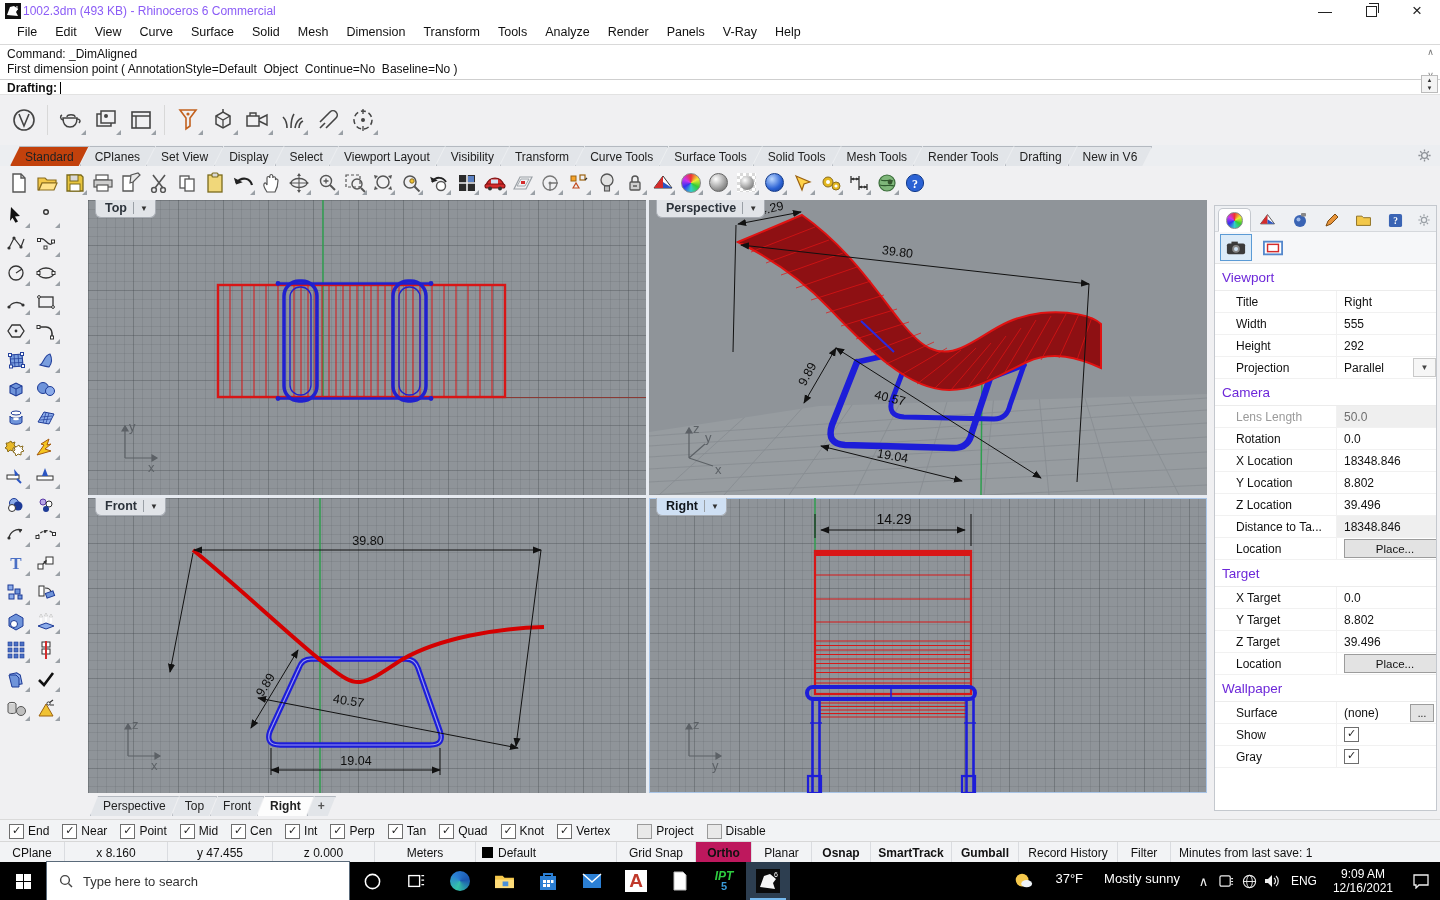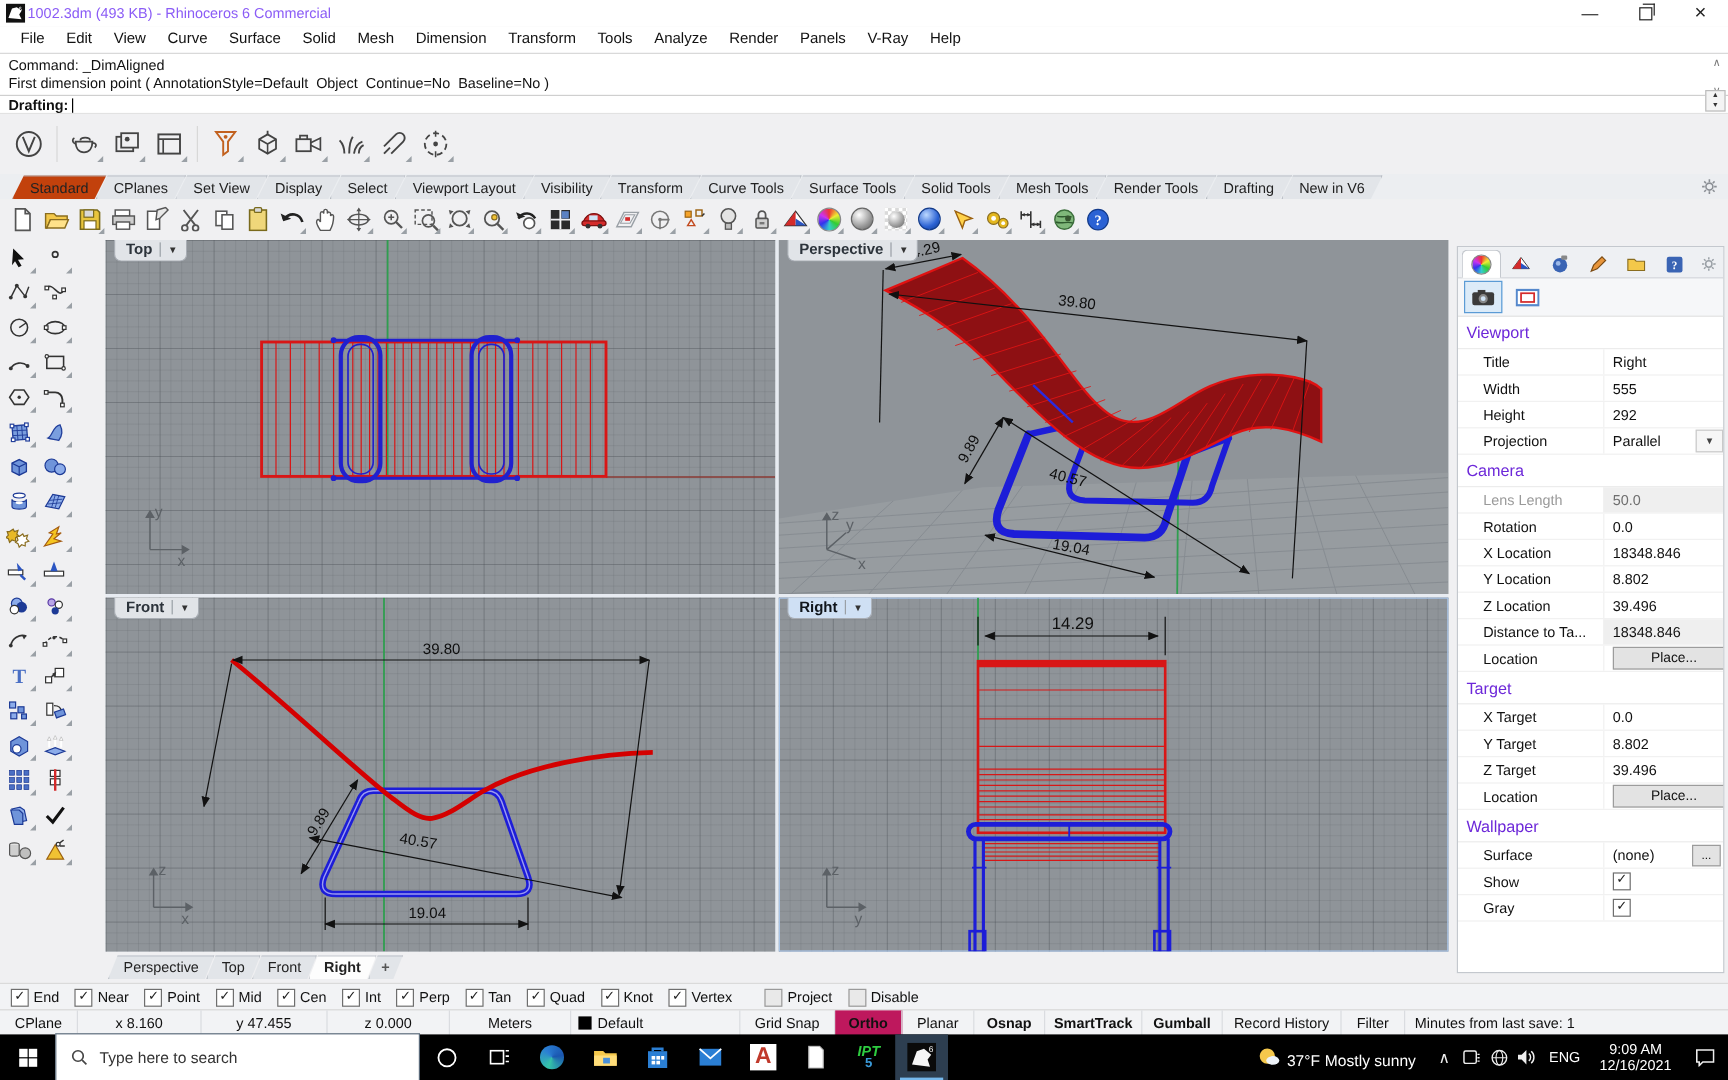--- a/index.html
+++ b/index.html
@@ -109,21 +109,21 @@
   
   .taskbar{position:absolute;bottom:0;left:0;width:1440px;height:38px;background:#000000;display:flex;align-items:center;color:#fff}
   .tb-start{width:46px;height:100%;display:flex;align-items:center;justify-content:center}
   .winlogo{display:grid;grid-template-columns:7px 7px;grid-template-rows:7px 7px;gap:1px}
   .winlogo span{background:#fff}
   .tb-search{width:290px;height:100%;background:#fff;border:1px solid #5a6a7a;display:flex;align-items:center;gap:10px;padding-left:12px;color:#333;font-size:13px}
   .tb-app{width:44px;height:100%;display:flex;align-items:center;justify-content:center;position:relative}
   .tb-app.active{background:#2d3e50}
   .tb-app.active::after{content:"";position:absolute;left:4px;right:4px;bottom:0;height:2px;background:#76b9ed}
   .tray{margin-left:auto;display:flex;align-items:center;height:100%}
-  .weather{display:flex;align-items:flex-end;gap:4px;padding:0 12px;font-size:13px;white-space:nowrap}
+  .weather{display:flex;align-items:flex-start;gap:21px;padding:0 12px;font-size:13px;white-space:nowrap}
   .tricon{width:23px;display:flex;align-items:center;justify-content:center;font-size:13px;color:#eee}
   .lang{padding:0 7px;font-size:12px}
   .clock{text-align:center;font-size:12px;line-height:14px;padding:0 9px}
   .notif{width:38px;display:flex;align-items:center;justify-content:center}
 
   .dimtext{font-size:12.5px;fill:#0e0e0e;font-family:"Liberation Sans",sans-serif}
   .axlabel{font-size:13px;fill:#5c6166;font-family:"Liberation Sans",sans-serif}
 </style>
 </head>
 <body>

